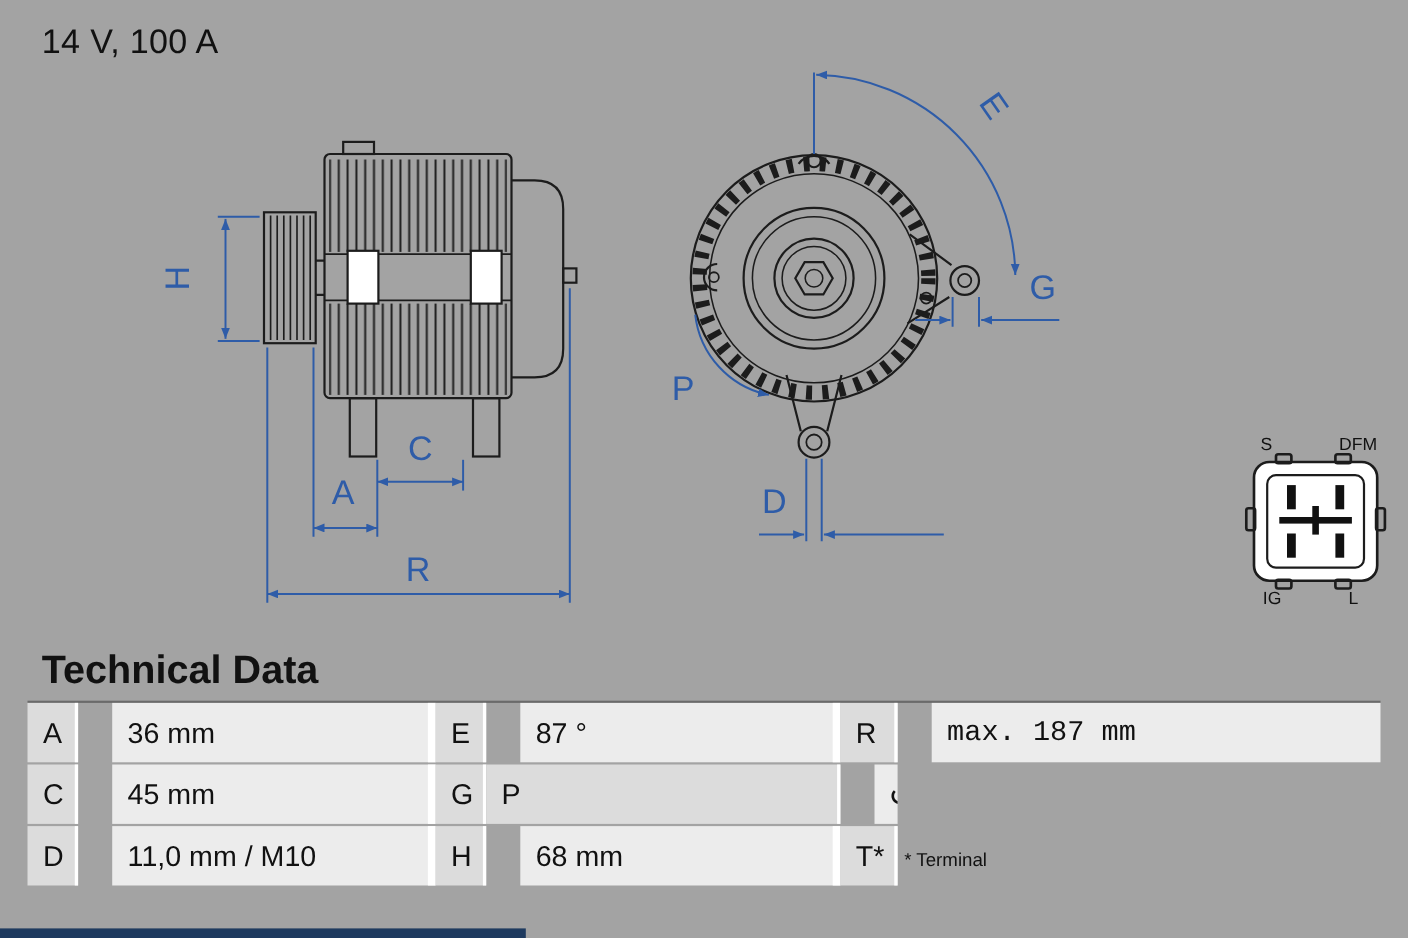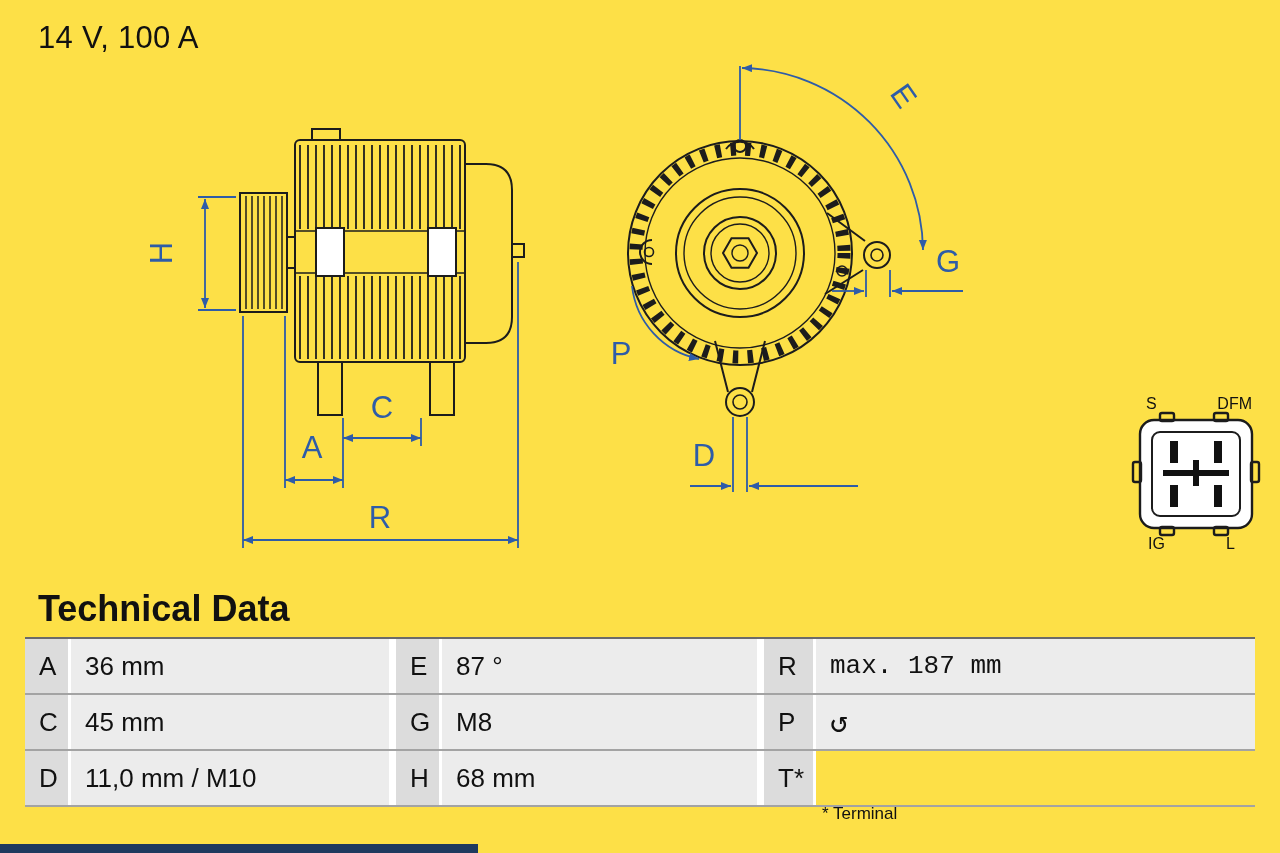--- a/index.html
+++ b/index.html
@@ -1,38 +1,38 @@
 <!DOCTYPE html>
 <html style="--accent: #2e5ca8; --drawing-line: #1c1c1c; --bottom-bar: #1e3a5f; --label-cell-bg: #dcdcdc; --value-cell-bg: #ececec;"><head>
 <meta charset="utf-8">
 <style>
   html,body { margin:0; padding:0; background:#fff; }
   body { width:1280px; height:853px; font-family:"Liberation Sans","DejaVu Sans",sans-serif; color:#111; }
-  .page { position:relative; width:1280px; height:853px; overflow:hidden; background:#fde047; }
+  .page { position:relative; width:1280px; height:853px; overflow:hidden; background:#a3a3a3; }
 
   .title { position:absolute; top:20px; left:38px; font-size:31px; font-weight:400; letter-spacing:.3px; }
 
   svg.drawing { position:absolute; top:0; left:0; }
   .ln   { stroke:var(--drawing-line); fill:none; }
   .dim  { stroke:var(--accent); stroke-width:1.8; fill:none; }
   .dimtext { fill:var(--accent); font-size:31px; font-family:"Liberation Sans","DejaVu Sans",sans-serif; }
   .conn-label { font-size:16px; fill:#111; }
   #arw path { fill:var(--accent); stroke:none; }
 
   .tech-heading { position:absolute; top:588px; left:38px; font-size:36px; font-weight:bold; }
 
   .table { position:absolute; top:637px; left:25px; width:1230px; border-top:2px solid #6a6a6a; }
   .trow { display:grid; grid-template-columns:46px 325px 46px 322px 52px 1fr; height:54px; border-bottom:2px solid #a3a3a3; }
   .cell { display:flex; align-items:center; font-size:26px; overflow:hidden; white-space:nowrap; }
   .lcell { background:var(--label-cell-bg); padding-left:14px; border-right:3px solid #fff; }
-  .vcell { background:var(--value-cell-bg); padding-left:14px; border-right:7px solid #fff; }
+  .vcell { background:var(--value-cell-bg); padding-left:14px; border-right:7px solid #fff;margin-left:31px; }
   .vcell.last { border-right:none;font-family:Liberation Mono, monospace; }
   .rot { font-size:30px; font-family:"DejaVu Sans",sans-serif; }
 
-  .footnote { position:absolute; top:804px; left:822px; font-size:17px; }
+  .footnote { position:absolute; top:772px; left:822px; font-size:17px; }
   .bottom-bar { position:absolute; left:0; top:844px; width:478px; height:9px; background:var(--bottom-bar); }
 </style>
 </head>
 <body>
 
 <div class="page">
 
   <div class="title">14 V, 100 A</div>
 
   <svg class="drawing" width="1280" height="580" viewBox="0 0 1280 580">
@@ -162,21 +162,20 @@
       <div class="cell vcell">36 mm</div>
       <div class="cell lcell">E</div>
       <div class="cell vcell">87 °</div>
       <div class="cell lcell">R</div>
       <div class="cell vcell last">max. 187 mm</div>
     </div>
     <div class="trow">
       <div class="cell lcell">C</div>
       <div class="cell vcell">45 mm</div>
       <div class="cell lcell">G</div>
-      <div class="cell vcell">M8</div>
       <div class="cell lcell">P</div>
       <div class="cell vcell last rot">↺</div>
     </div>
     <div class="trow">
       <div class="cell lcell">D</div>
       <div class="cell vcell">11,0 mm / M10</div>
       <div class="cell lcell">H</div>
       <div class="cell vcell">68 mm</div>
       <div class="cell lcell">T*</div>
     </div>

